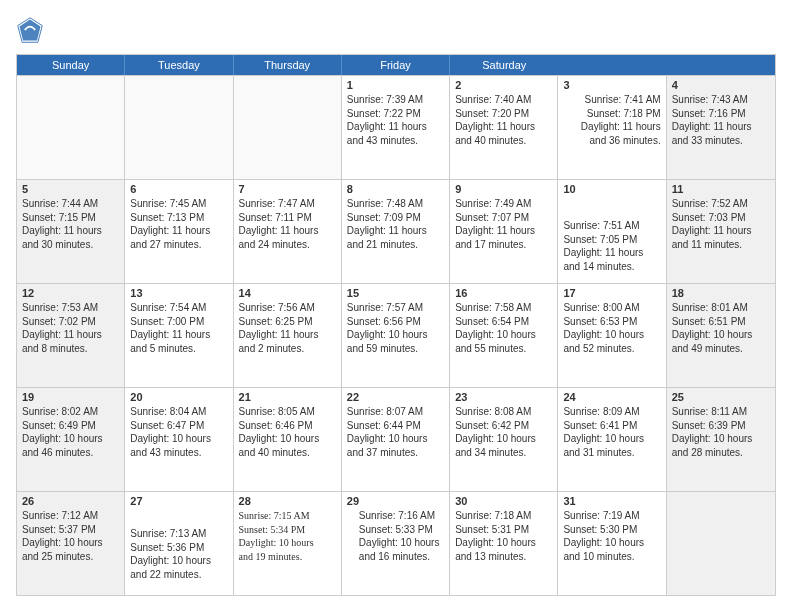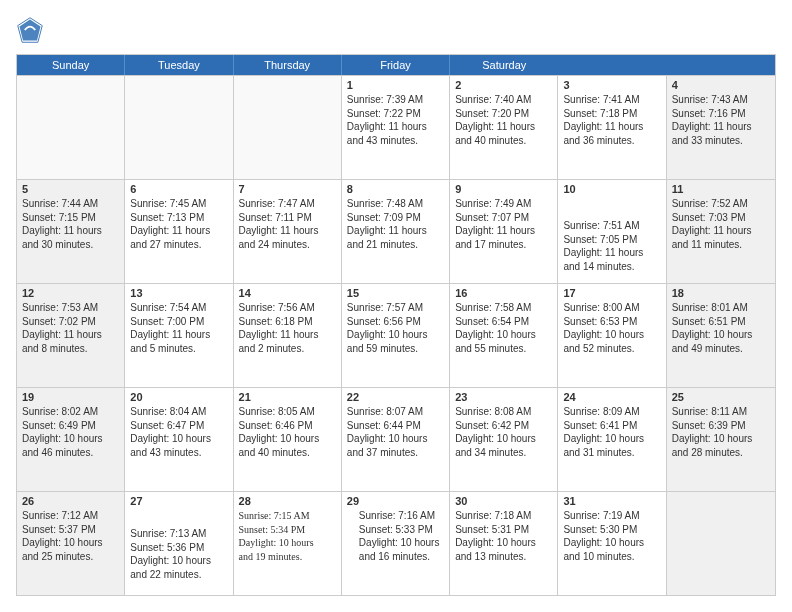--- a/index.html
+++ b/index.html
@@ -149,21 +149,21 @@
           </div>
           <div class="cal-cell">
             <span class="day-num">2</span>
             <div class="cell-text" style="white-space: pre-line;">Sunrise: 7:40 AM
 Sunset: 7:20 PM
 Daylight: 11 hours
 and 40 minutes.</div>
           </div>
           <div class="cal-cell">
             <span class="day-num">3</span>
-            <div class="cell-text" style="white-space: pre-line;">Sunrise: 7:41 AM
+            <div class="cell-text" style="white-space: pre-line; text-align: right;">Sunrise: 7:41 AM
 Sunset: 7:18 PM
 Daylight: 11 hours
 and 36 minutes.</div>
           </div>
           <div class="cal-cell shaded">
             <span class="day-num">4</span>
             <div class="cell-text" style="white-space: pre-line;">Sunrise: 7:43 AM
 Sunset: 7:16 PM
 Daylight: 11 hours
 and 33 minutes.</div>
@@ -231,21 +231,21 @@
           <div class="cal-cell">
             <span class="day-num">13</span>
             <div class="cell-text" style="white-space: pre-line;">Sunrise: 7:54 AM
 Sunset: 7:00 PM
 Daylight: 11 hours
 and 5 minutes.</div>
           </div>
           <div class="cal-cell">
             <span class="day-num">14</span>
             <div class="cell-text" style="white-space: pre-line;">Sunrise: 7:56 AM
-Sunset: 6:18 PM
+Sunset: 6:25 PM
 Daylight: 11 hours
 and 2 minutes.</div>
           </div>
           <div class="cal-cell">
             <span class="day-num">15</span>
             <div class="cell-text" style="white-space: pre-line;">Sunrise: 7:57 AM
 Sunset: 6:56 PM
 Daylight: 10 hours
 and 59 minutes.</div>
           </div>

